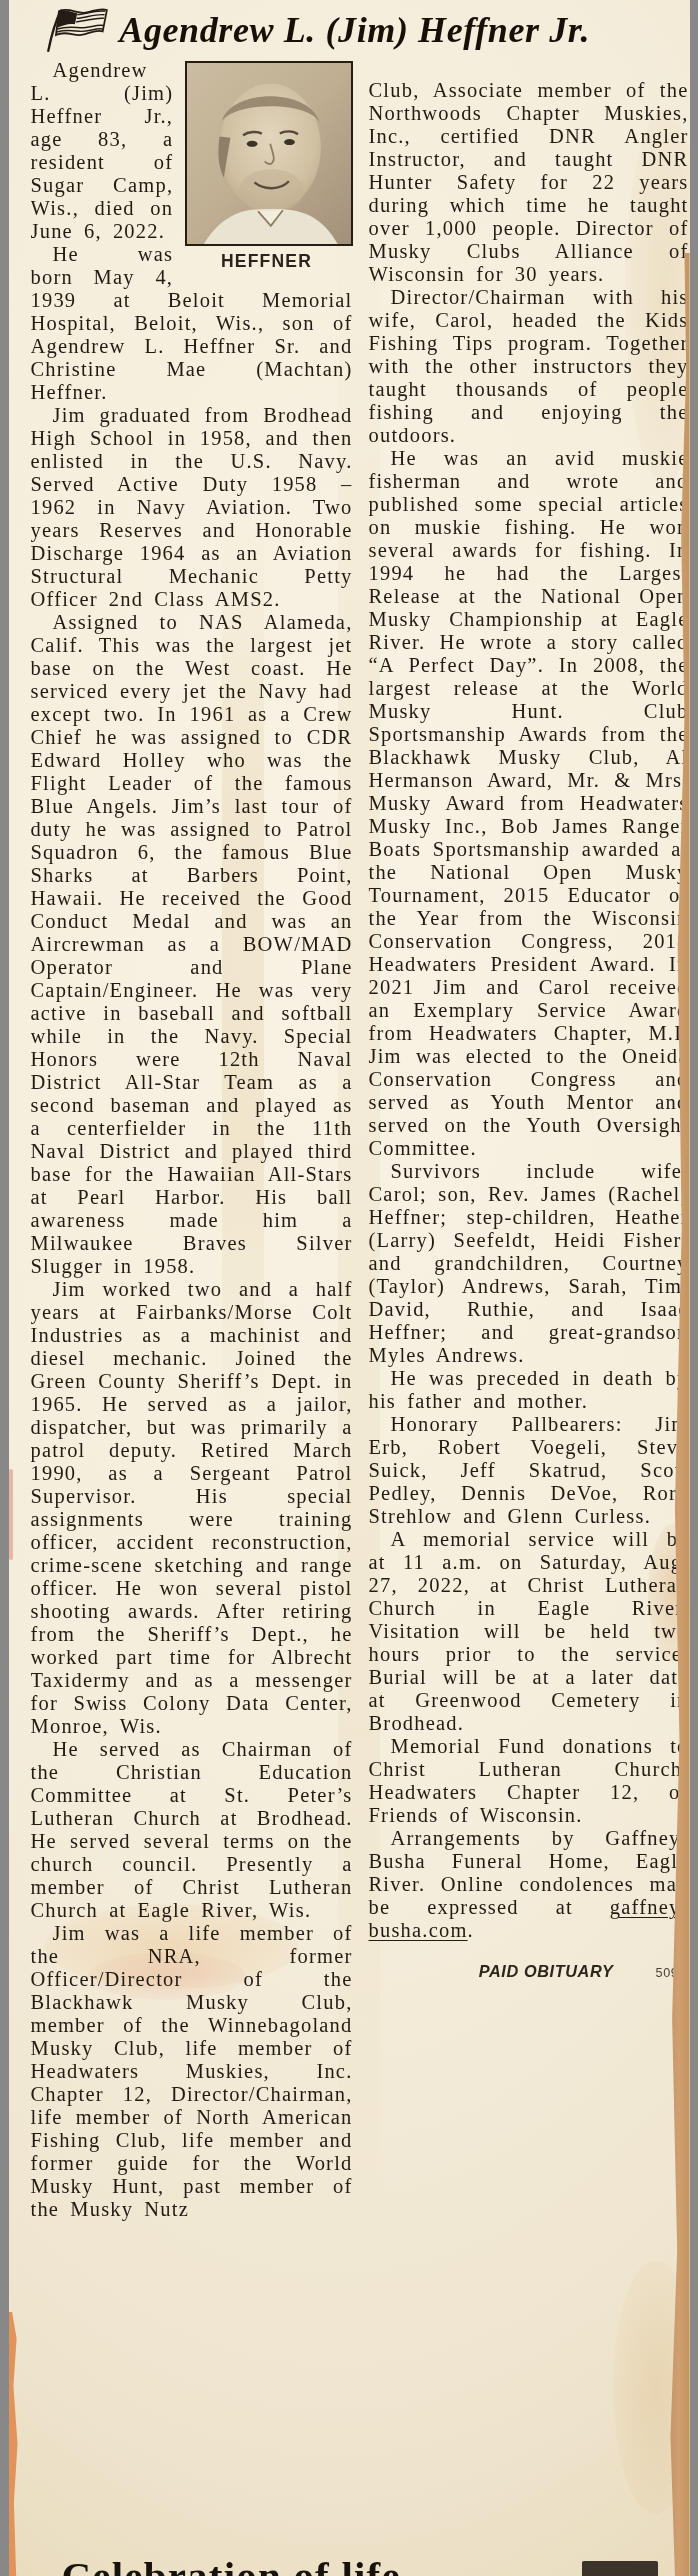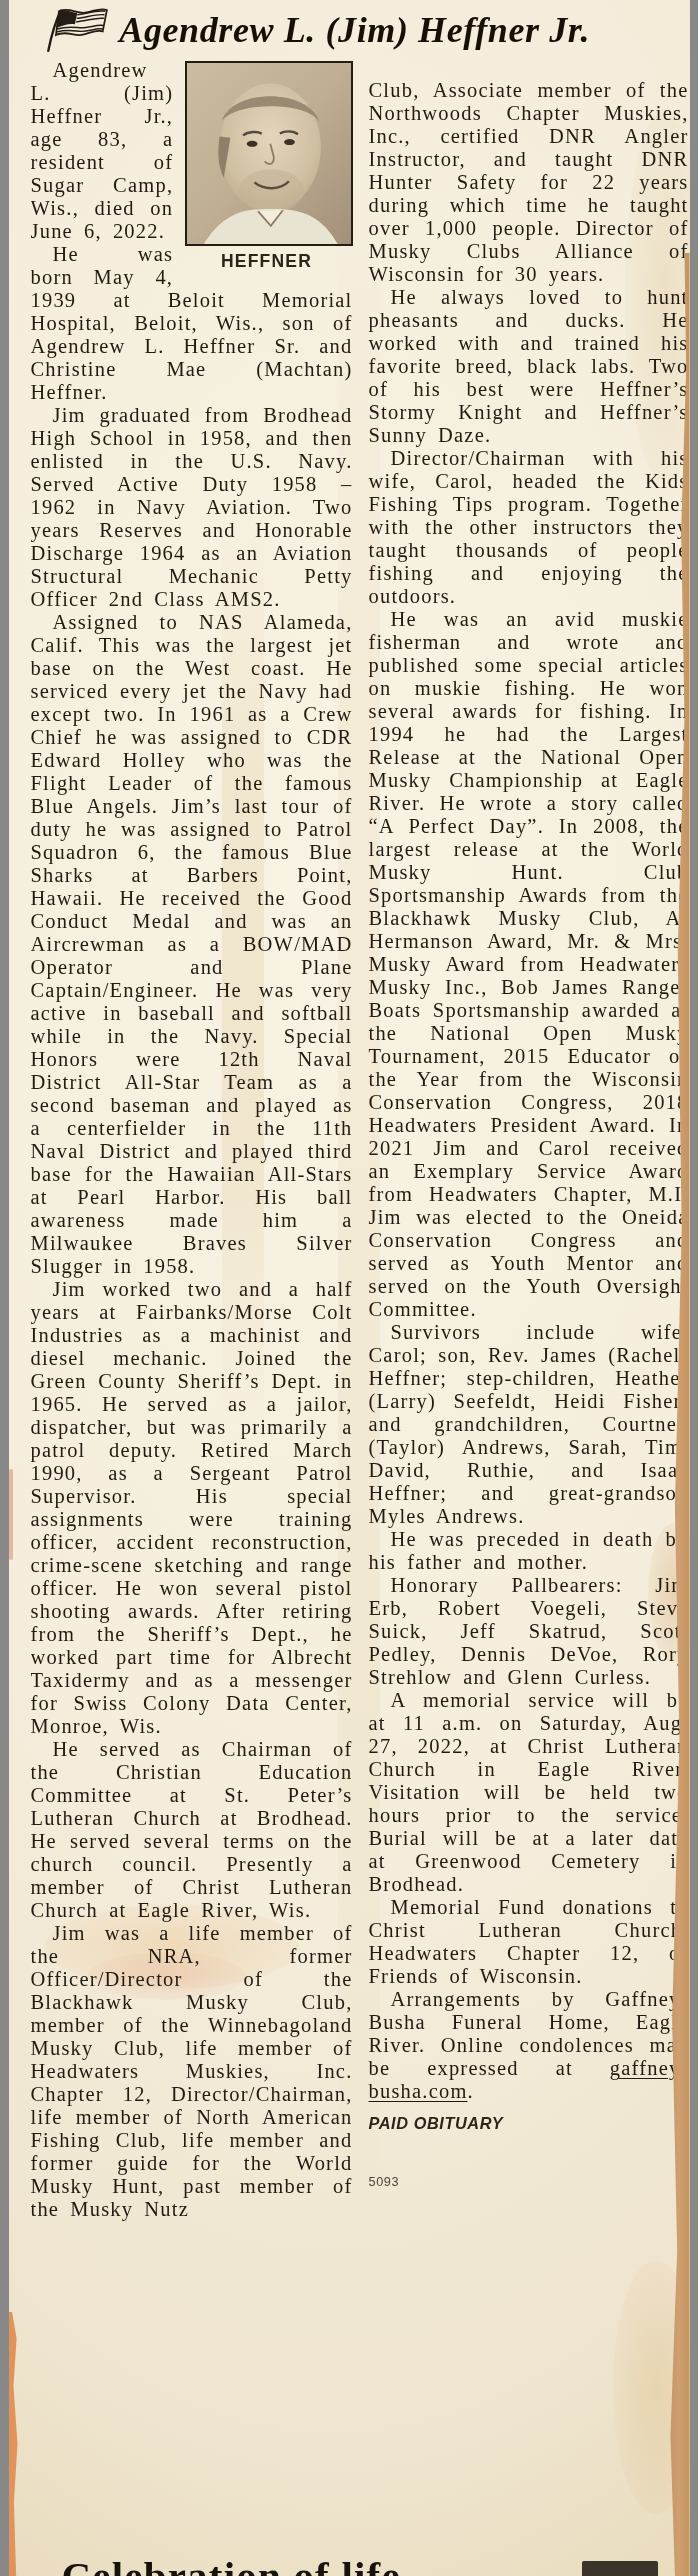--- a/index.html
+++ b/index.html
@@ -62,23 +62,22 @@
   .condolence-link {
     color: inherit;
     text-decoration: underline;
     text-decoration-thickness: 1.2px;
     text-underline-offset: 3px;
   }
 
   
   .footer-row {
     display: flex; justify-content: flex-end; align-items: baseline;
-    gap: 42px; margin-top: 11px; padding-right: 2.4px;
+    gap: 42px; margin-top: 20px; padding-right: 2.4px;
     font-family: "Liberation Sans", sans-serif;
-    flex-direction: column;
   }
   .paid-obit {
     font-style: italic; font-weight: bold;
     font-size: 16.3px; letter-spacing: 0.6px; color: #2c251c;
   }
   .clip-num { font-size: 12.7px; color: #4a4339; letter-spacing: 0.6px; }
 
   
   .next-headline {
     position: absolute; left: 53px; top: 2552px;
@@ -195,21 +194,20 @@
     <p class="para indent">He was born May 4, 1939 at Beloit Memorial Hospital, Beloit, Wis., son of Agendrew L. Heffner Sr. and Christine Mae (Machtan) Heffner.</p>
     <p class="para indent">Jim graduated from Brodhead High School in 1958, and then enlisted in the U.S. Navy. Served Active Duty 1958 – 1962 in Navy Aviation. Two years Reserves and Honorable Discharge 1964 as an Aviation Structural Mechanic Petty Officer 2nd Class AMS2.</p>
     <p class="para indent">Assigned to NAS Alameda, Calif. This was the largest jet base on the West coast. He serviced every jet the Navy had except two. In 1961 as a Crew Chief he was assigned to CDR Edward Holley who was the Flight Leader of the famous Blue Angels. Jim’s last tour of duty he was assigned to Patrol Squadron 6, the famous Blue Sharks at Barbers Point, Hawaii. He received the Good Conduct Medal and was an Aircrewman as a BOW/MAD Operator and Plane Captain/Engineer. He was very active in baseball and softball while in the Navy. Special Honors were 12th Naval District All-Star Team as a second baseman and played as a centerfielder in the 11th Naval District and played third base for the Hawaiian All-Stars at Pearl Harbor. His ball awareness made him a Milwaukee Braves Silver Slugger in 1958.</p>
     <p class="para indent">Jim worked two and a half years at Fairbanks/Morse Colt Industries as a machinist and diesel mechanic. Joined the Green County Sheriff’s Dept. in 1965. He served as a jailor, dispatcher, but was primarily a patrol deputy. Retired March 1990, as a Sergeant Patrol Supervisor. His special assignments were training officer, accident reconstruction, crime-scene sketching and range officer. He won several pistol shooting awards. After retiring from the Sheriff’s Dept., he worked part time for Albrecht Taxidermy and as a messenger for Swiss Colony Data Center, Monroe, Wis.</p>
     <p class="para indent">He served as Chairman of the Christian Education Committee at St. Peter’s Lutheran Church at Brodhead. He served several terms on the church council. Presently a member of Christ Lutheran Church at Eagle River, Wis.</p>
     <p class="para indent">Jim was a life member of the NRA, former Officer/Director of the Blackhawk Musky Club, member of the Winnebagoland Musky Club, life member of Headwaters Muskies, Inc. Chapter 12, Director/Chairman, life member of North American Fishing Club, life member and former guide for the World Musky Hunt, past member of the Musky Nutz</p>
   </section>
 
   <section class="col col-right">
     <p class="para">Club, Associate member of the Northwoods Chapter Muskies, Inc., certified DNR Angler Instructor, and taught DNR Hunter Safety for 22 years during which time he taught over 1,000 people. Director of Musky Clubs Alliance of Wisconsin for 30 years.</p>
-    <p class="para indent">He always loved to hunt pheasants and ducks. He worked with and trained his favorite breed, black labs. Two of his best were Heffner’s Stormy Knight and Heffner’s Sunny Daze.</p>
     <p class="para indent">Director/Chairman with his wife, Carol, headed the Kids Fishing Tips program. Together with the other instructors they taught thousands of people fishing and enjoying the outdoors.</p>
     <p class="para indent">He was an avid muskie fisherman and wrote and published some special articles on muskie fishing. He won several awards for fishing. In 1994 he had the Largest Release at the National Open Musky Championship at Eagle River. He wrote a story called “A Perfect Day”. In 2008, the largest release at the World Musky Hunt. Club Sportsmanship Awards from the Blackhawk Musky Club, Al Hermanson Award, Mr. &amp; Mrs. Musky Award from Headwaters Musky Inc., Bob James Ranger Boats Sportsmanship awarded at the National Open Musky Tournament, 2015 Educator of the Year from the Wisconsin Conservation Congress, 2018 Headwaters President Award. In 2021 Jim and Carol received an Exemplary Service Award from Headwaters Chapter, M.I. Jim was elected to the Oneida Conservation Congress and served as Youth Mentor and served on the Youth Oversight Committee.</p>
     <p class="para indent">Survivors include wife, Carol; son, Rev. James (Rachel) Heffner; step-children, Heather (Larry) Seefeldt, Heidi Fisher; and grandchildren, Courtney (Taylor) Andrews, Sarah, Tim, David, Ruthie, and Isaac Heffner; and great-grandson Myles Andrews.</p>
     <p class="para indent">He was preceded in death by his father and mother.</p>
     <p class="para indent">Honorary Pallbearers: Jim Erb, Robert Voegeli, Steve Suick, Jeff Skatrud, Scott Pedley, Dennis DeVoe, Rory Strehlow and Glenn Curless.</p>
     <p class="para indent">A memorial service will be at 11 a.m. on Saturday, Aug. 27, 2022, at Christ Lutheran Church in Eagle River. Visitation will be held two hours prior to the service. Burial will be at a later date at Greenwood Cemetery in Brodhead.</p>
     <p class="para indent">Memorial Fund donations to Christ Lutheran Church, Headwaters Chapter 12, or Friends of Wisconsin.</p>
     <p class="para indent"><span>Arrangements by Gaffney-Busha Funeral Home, Eagle River. Online condolences may be expressed at </span><a class="condolence-link" href="#">gaffney-busha.com</a><span>.</span></p>
 
     <div class="footer-row">

